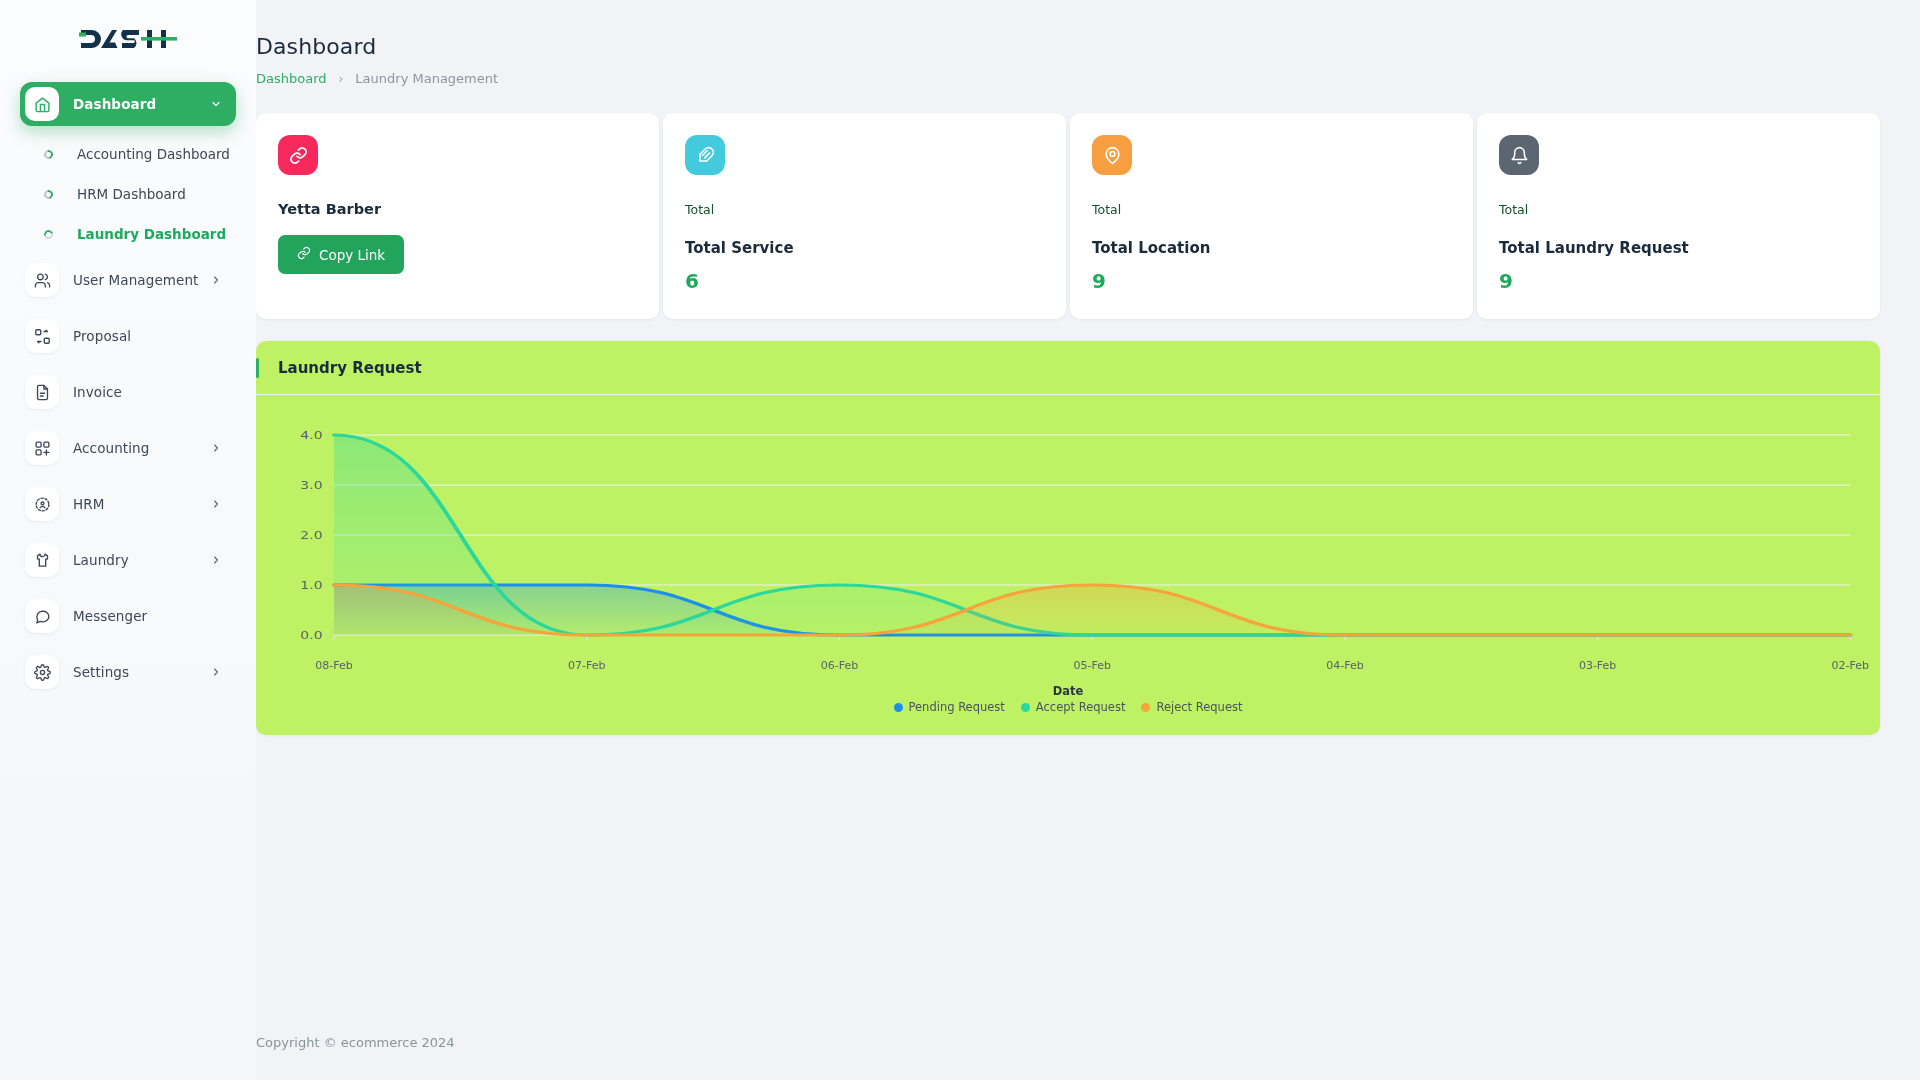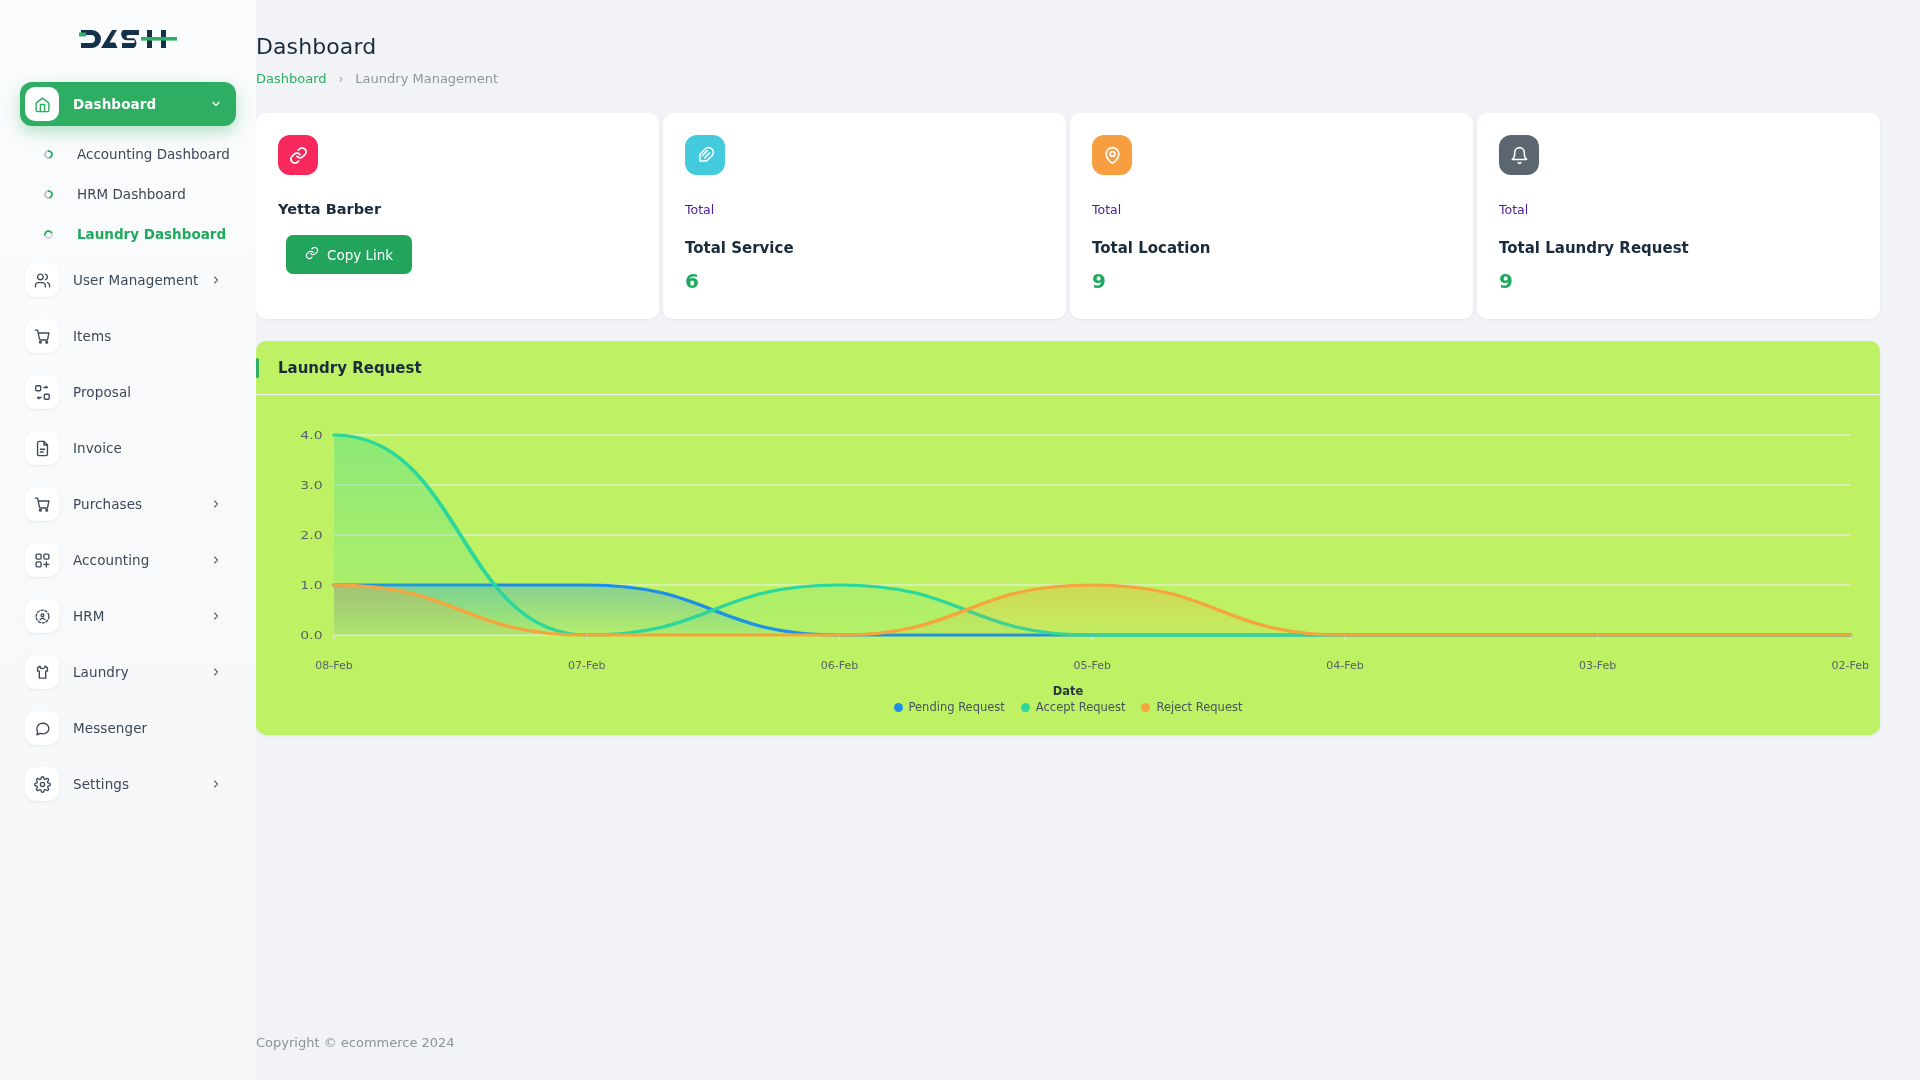--- a/index.html
+++ b/index.html
@@ -84,32 +84,31 @@
     flex: 1 1 0; background: #fff; border-radius: 10px;
     box-shadow: 0 1px 3px rgba(30,50,80,.06);
     padding: 22px 22px 26px 22px; min-height: 176px;
   }
   .card-ico {
     width: 40px; height: 40px; border-radius: 12px;
     display: flex; align-items: center; justify-content: center;
   }
   .card-ico svg { width: 19px; height: 19px; }
   .card-name { margin-top: 26px; font-size: 14.5px; color: #1a2b3c; font-weight: bold; }
-  .card-sub { margin-top: 27px; font-size: 12.5px; color: #4c1d95; }
+  .card-sub { margin-top: 27px; font-size: 12.5px; color: #14532d; }
   .card-title { margin-top: 22px; font-size: 15px; color: #1a2b3c; font-weight: bold; }
   .card-value { margin-top: 12px; font-size: 20px; color: #1ea95c; font-weight: bold; }
 
   .copy-btn {
     margin-top: 18px;
     display: inline-flex; align-items: center; gap: 8px;
     background: #22a45d; color: #fff;
     border: none; border-radius: 7px;
     padding: 11px 19px; font-size: 13.5px; cursor: pointer;
     font-family: inherit;
-    margin-left: 8px;
   }
   .copy-btn svg { width: 14px; height: 14px; }
 
   
   .panel {
     margin-top: 22px; background: #bef264; border-radius: 10px;
     box-shadow: 0 1px 3px rgba(30,50,80,.06);
     padding-bottom: 8px;
   }
   .panel-head { height: 54px; display: flex; align-items: center; border-bottom: 1px solid #eef1f4; }
@@ -198,30 +197,20 @@
             </svg>
         </span>
         <span class="nav-label">User Management</span>
         <span class="nav-arrow">
           <svg viewBox="0 0 24 24" fill="none" stroke="#5b6670" stroke-width="2.2" stroke-linecap="round" stroke-linejoin="round">
               <polyline points="9 6 15 12 9 18"></polyline>
             </svg>
         </span>
       </div>
 
-      <div class="nav-item">
-        <span class="nav-ico">
-          <svg viewBox="0 0 24 24" fill="none" stroke="#3c4858" stroke-width="1.9" stroke-linecap="round" stroke-linejoin="round">
-              <path d="M2 3h3l2.7 12.4a2 2 0 0 0 2 1.6h7.7a2 2 0 0 0 2-1.6L21 7H6"></path>
-              <circle cx="9" cy="20" r="1.3"></circle>
-              <circle cx="18" cy="20" r="1.3"></circle>
-            </svg>
-        </span>
-        <span class="nav-label">Items</span>
-      </div>
 
       <div class="nav-item">
         <span class="nav-ico">
           <svg viewBox="0 0 24 24" fill="none" stroke="#3c4858" stroke-width="1.9" stroke-linecap="round" stroke-linejoin="round">
               <rect x="2.5" y="2.5" width="7" height="7" rx="1.5"></rect>
               <rect x="14.5" y="14.5" width="7" height="7" rx="1.5"></rect>
               <path d="M14 5h5l-2-2"></path>
               <path d="M10 19H5l2 2"></path>
             </svg>
         </span>
@@ -233,35 +222,20 @@
           <svg viewBox="0 0 24 24" fill="none" stroke="#3c4858" stroke-width="1.9" stroke-linecap="round" stroke-linejoin="round">
               <path d="M14 2H7a2 2 0 0 0-2 2v16a2 2 0 0 0 2 2h10a2 2 0 0 0 2-2V7z"></path>
               <polyline points="14 2 14 7 19 7"></polyline>
               <line x1="9" y1="13" x2="15" y2="13"></line>
               <line x1="9" y1="17" x2="13" y2="17"></line>
             </svg>
         </span>
         <span class="nav-label">Invoice</span>
       </div>
 
-      <div class="nav-item">
-        <span class="nav-ico">
-          <svg viewBox="0 0 24 24" fill="none" stroke="#3c4858" stroke-width="1.9" stroke-linecap="round" stroke-linejoin="round">
-              <path d="M2 3h3l2.7 12.4a2 2 0 0 0 2 1.6h7.7a2 2 0 0 0 2-1.6L21 7H6"></path>
-              <circle cx="9" cy="20" r="1.3"></circle>
-              <circle cx="18" cy="20" r="1.3"></circle>
-            </svg>
-        </span>
-        <span class="nav-label">Purchases</span>
-        <span class="nav-arrow">
-          <svg viewBox="0 0 24 24" fill="none" stroke="#5b6670" stroke-width="2.2" stroke-linecap="round" stroke-linejoin="round">
-              <polyline points="9 6 15 12 9 18"></polyline>
-            </svg>
-        </span>
-      </div>
 
       <div class="nav-item">
         <span class="nav-ico">
           <svg viewBox="0 0 24 24" fill="none" stroke="#3c4858" stroke-width="1.9" stroke-linecap="round" stroke-linejoin="round">
               <rect x="3" y="3" width="7" height="7" rx="1.5"></rect>
               <rect x="14" y="3" width="7" height="7" rx="1.5"></rect>
               <rect x="3" y="14" width="7" height="7" rx="1.5"></rect>
               <line x1="17.5" y1="14" x2="17.5" y2="21"></line>
               <line x1="14" y1="17.5" x2="21" y2="17.5"></line>
             </svg>

